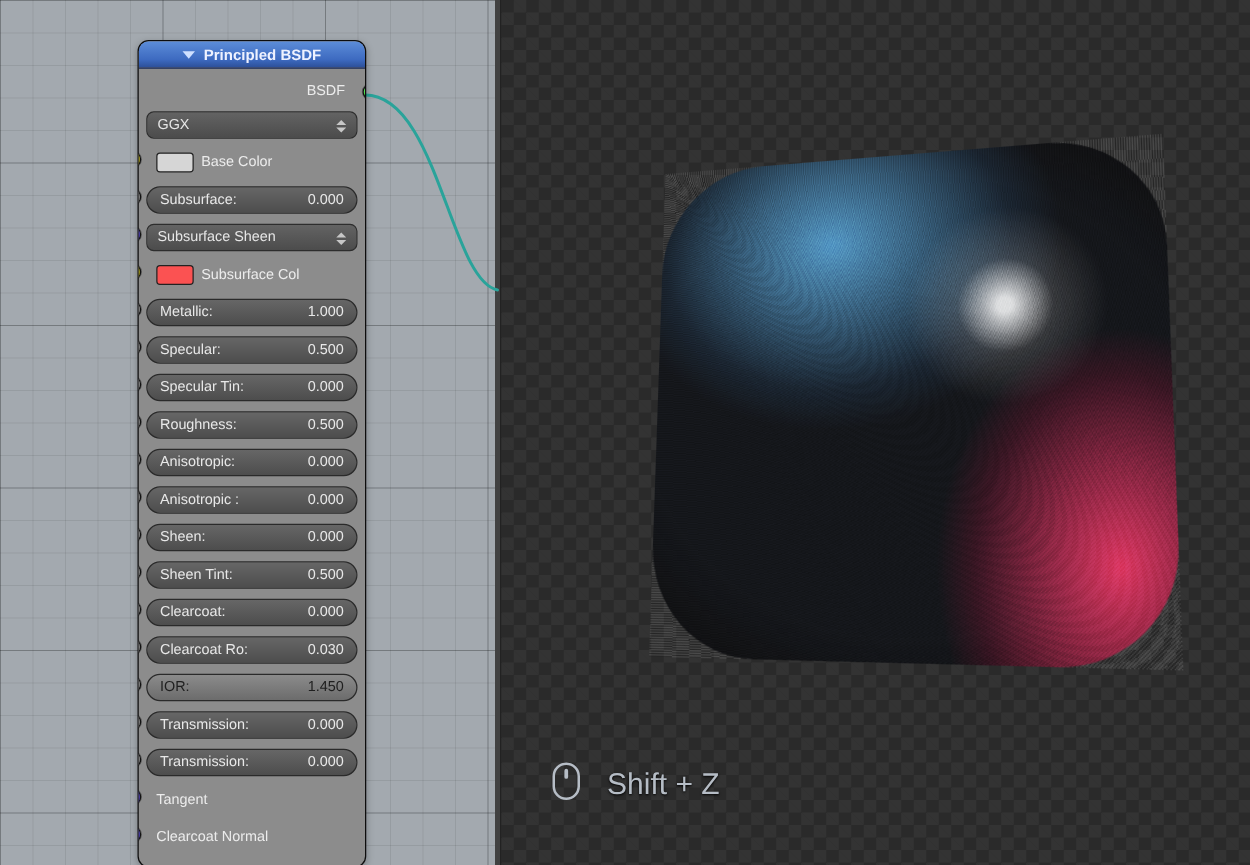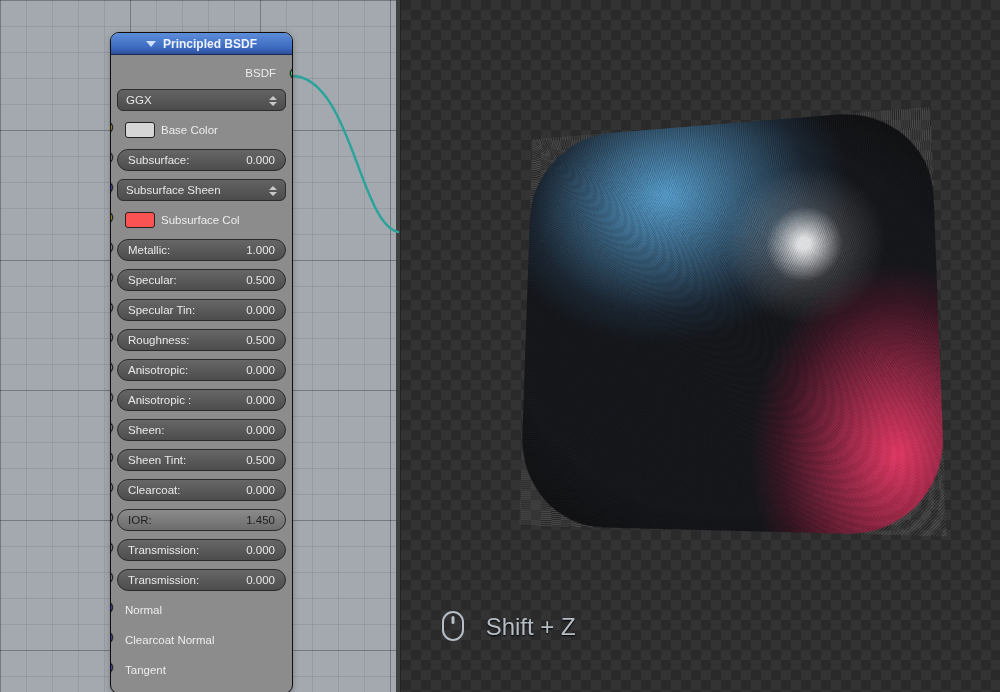--- a/index.html
+++ b/index.html
@@ -286,20 +286,27 @@
       </div>
       <div class="node-row row-number">
         <span class="socket-left sock-gray" style="top:4px"></span>
         <div class="number-field">
           <span>Clearcoat:</span>
           <span>0.000</span>
         </div>
       </div>
       <div class="node-row row-number">
         <span class="socket-left sock-gray" style="top:4px"></span>
+        <div class="number-field">
+          <span>Clearcoat Ro:</span>
+          <span>0.030</span>
+        </div>
+      </div>
+      <div class="node-row row-number">
+        <span class="socket-left sock-gray" style="top:4px"></span>
         <div class="number-field bright">
           <span>IOR:</span>
           <span>1.450</span>
         </div>
       </div>
       <div class="node-row row-number">
         <span class="socket-left sock-gray" style="top:4px"></span>
         <div class="number-field">
           <span>Transmission:</span>
           <span>0.000</span>
@@ -308,29 +315,25 @@
       <div class="node-row row-number">
         <span class="socket-left sock-gray" style="top:4px"></span>
         <div class="number-field">
           <span>Transmission:</span>
           <span>0.000</span>
         </div>
       </div>
 
       <div class="node-row row-input-plain">
         <span class="socket-left sock-purple" style="top:4px"></span>
-        <span class="lbl">Normal</span>
+        <span class="lbl">Tangent</span>
       </div>
       <div class="node-row row-input-plain">
         <span class="socket-left sock-purple" style="top:4px"></span>
         <span class="lbl">Clearcoat Normal</span>
-      </div>
-      <div class="node-row row-input-plain">
-        <span class="socket-left sock-purple" style="top:4px"></span>
-        <span class="lbl">Tangent</span>
       </div>
 
     </div>
   </div>
 </div>
 
 <div class="viewport">
   <div class="render-cube">
     <div class="render-noise"></div>
   </div>

